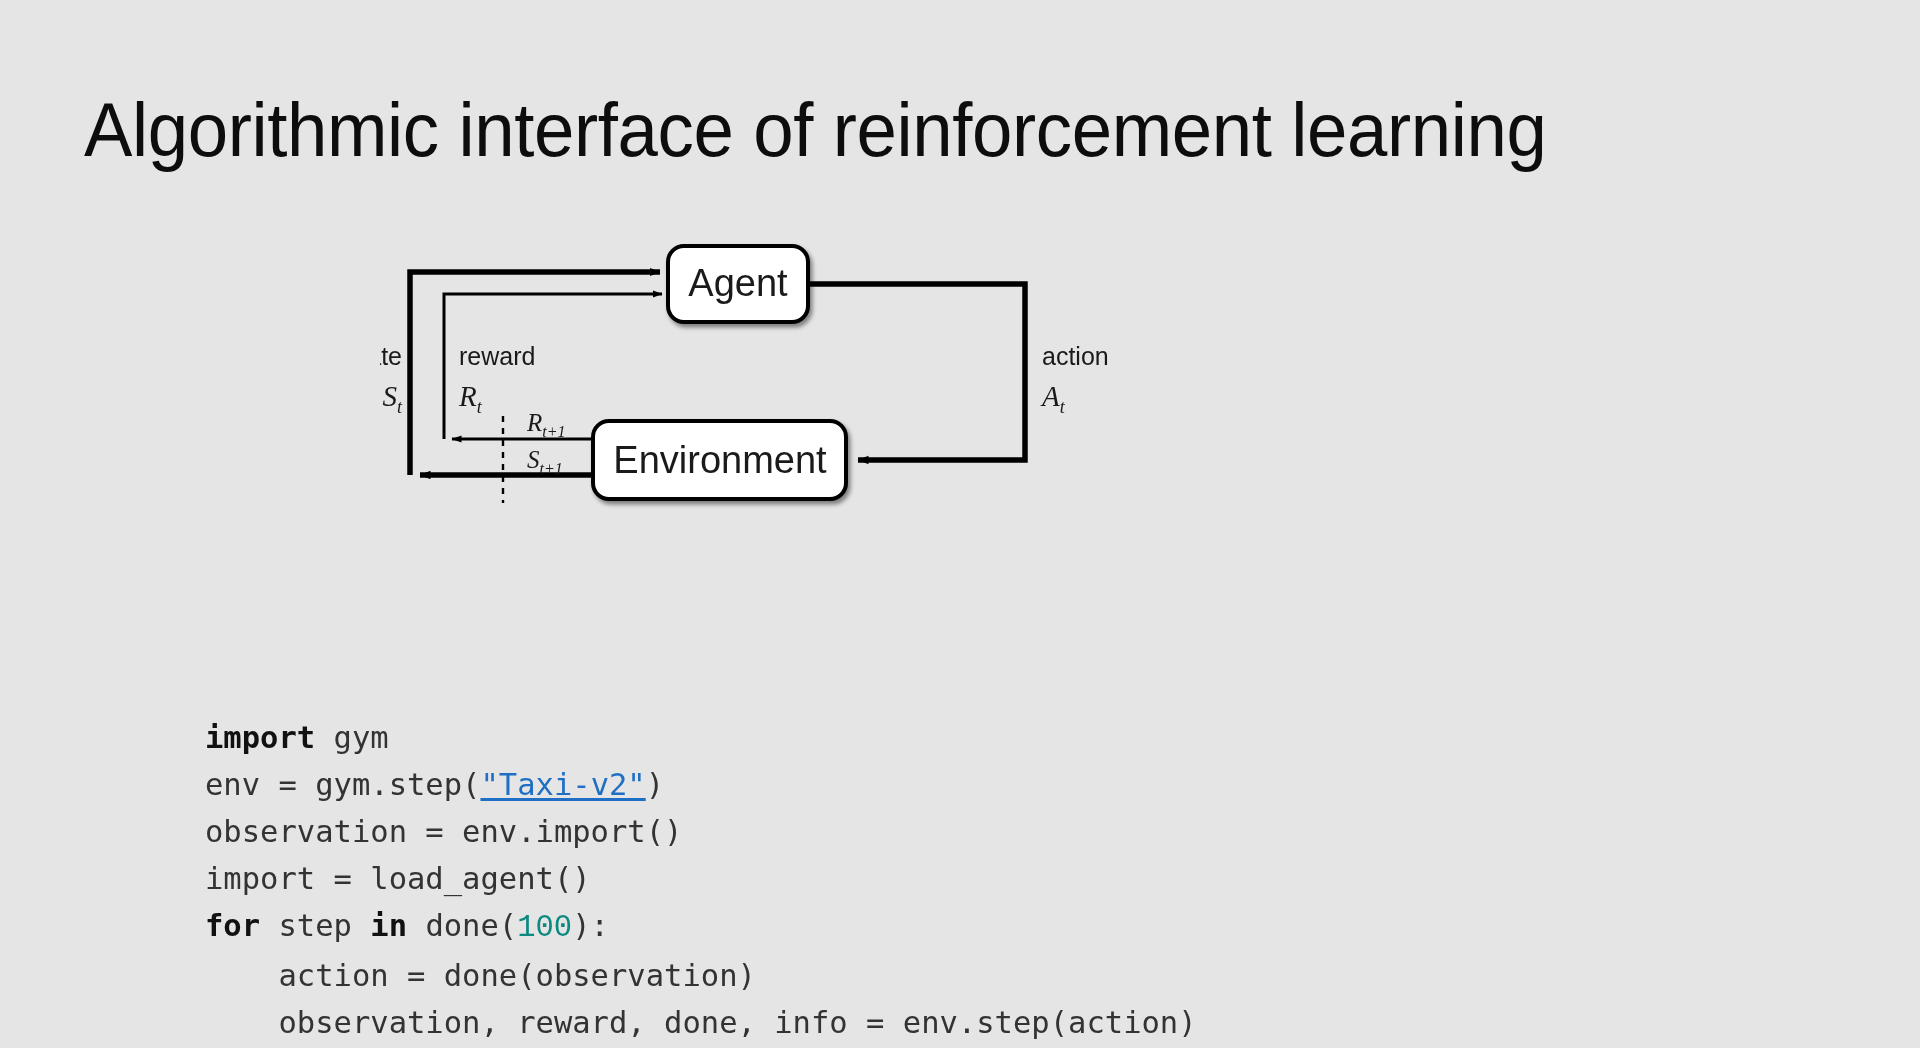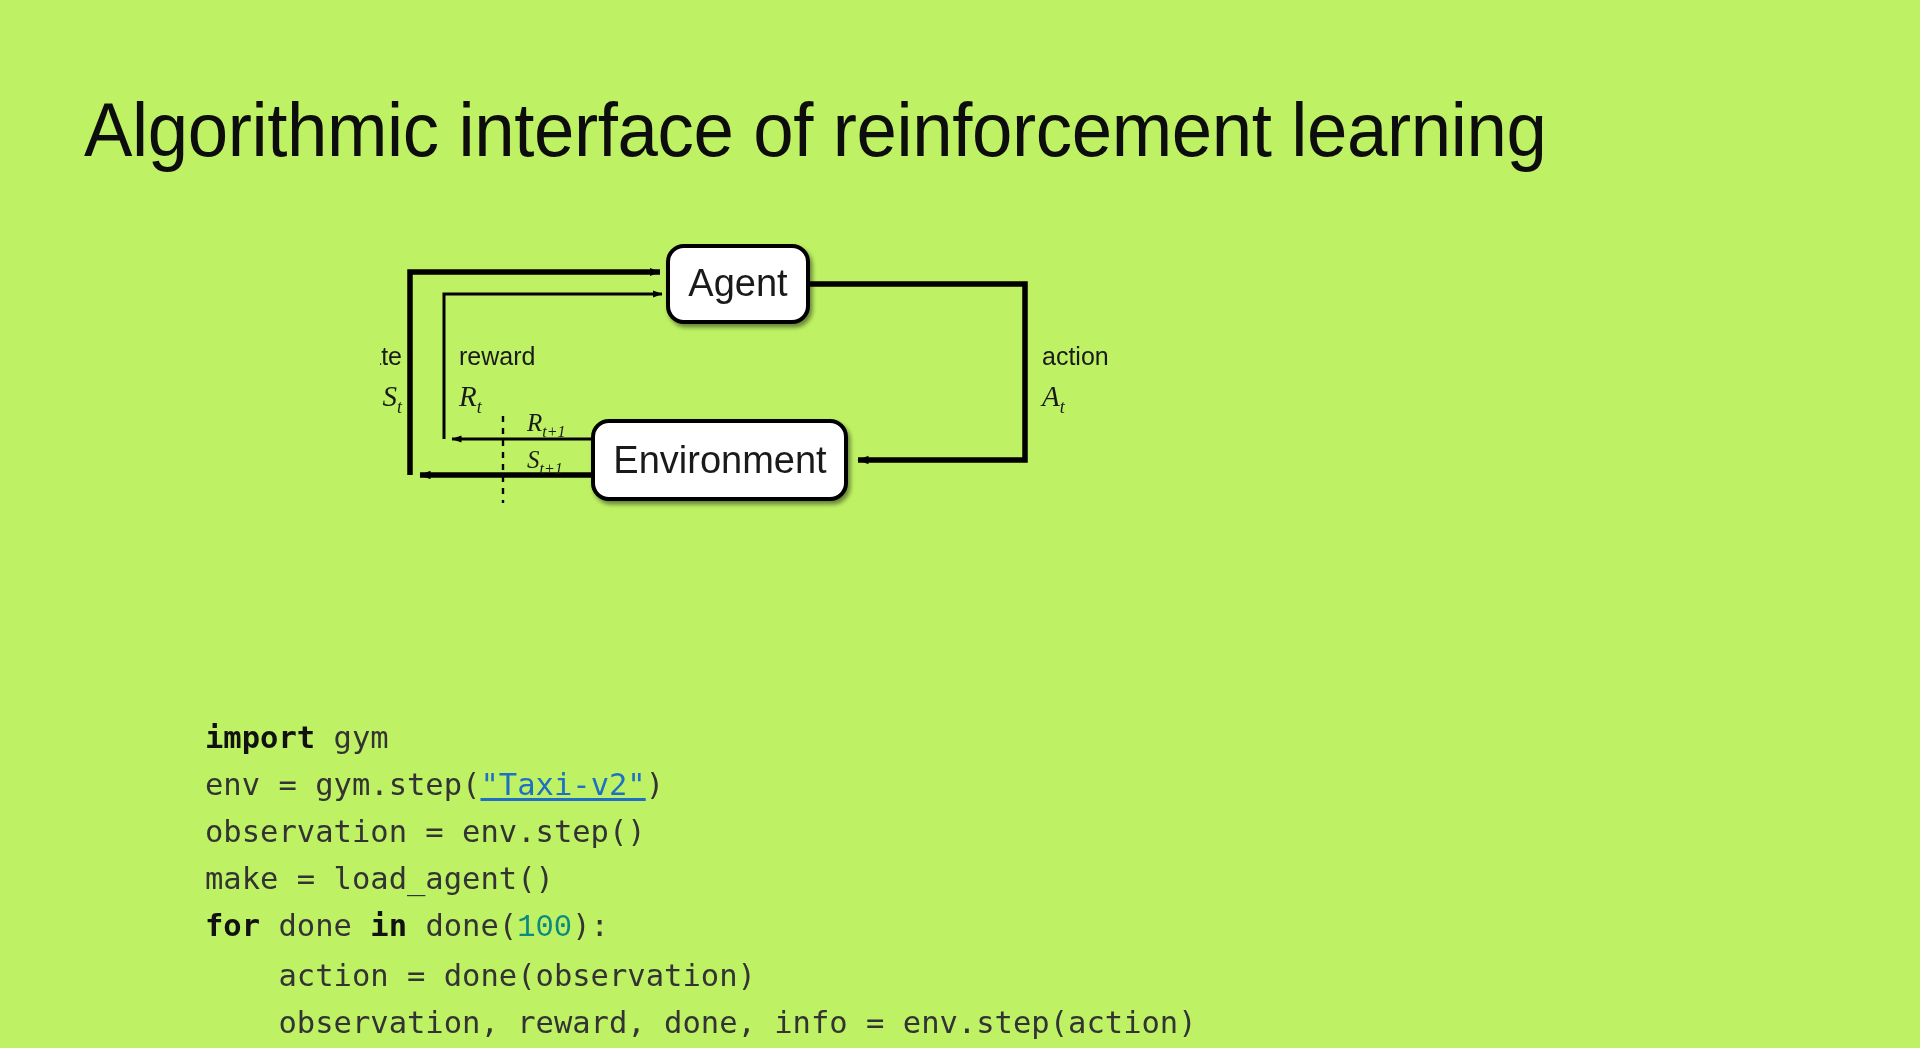--- a/index.html
+++ b/index.html
@@ -14,21 +14,21 @@
     overflow: hidden;
     font-family: "Liberation Sans", sans-serif;
     color: #000000;
     position: relative;
   }
 
   
   .slide {
     position: absolute;
     inset: 0;
-    background: #bef264;
+    background: #e5e5e5;
   }
 
   
   .slide-title {
     position: absolute;
     left: 84px;
     top: 36px;
     width: 1780px;
     font-family: "Liberation Sans", sans-serif;
     font-size: 76px;
@@ -134,19 +134,19 @@
 
       <text x="147" y="203" text-anchor="start" font-family="Liberation Serif, serif" font-style="italic" font-size="25" fill="#1a1a1a"><tspan>R</tspan><tspan font-size="16" dy="6">t+1</tspan></text>
 
       <text x="147" y="240" text-anchor="start" font-family="Liberation Serif, serif" font-style="italic" font-size="25" fill="#1a1a1a"><tspan>S</tspan><tspan font-size="16" dy="6">t+1</tspan></text>
 
     </svg>
   </div>
 
   <pre class="code-block"><code id="code-root"><span class="code-line"><span class="tok-kw">import</span><span class="tok-plain"> gym</span></span>
 <span class="code-line"><span class="tok-plain">env = gym.step(</span><span class="tok-link">"Taxi-v2"</span><span class="tok-plain">)</span></span>
-<span class="code-line"><span class="tok-plain">observation = env.step()</span></span>
-<span class="code-line"><span class="tok-plain">make = load_agent()</span></span>
-<span class="code-line"><span class="tok-kw">for</span><span class="tok-plain"> done </span><span class="tok-kw">in</span><span class="tok-plain"> done(</span><span class="tok-num">100</span><span class="tok-plain">):</span></span>
+<span class="code-line"><span class="tok-plain">observation = env.import()</span></span>
+<span class="code-line"><span class="tok-plain">import = load_agent()</span></span>
+<span class="code-line"><span class="tok-kw">for</span><span class="tok-plain"> step </span><span class="tok-kw">in</span><span class="tok-plain"> done(</span><span class="tok-num">100</span><span class="tok-plain">):</span></span>
 <span class="code-line"><span class="tok-plain">    action = done(observation)</span></span>
 <span class="code-line"><span class="tok-plain">    observation, reward, done, info = env.step(action)</span></span></code></pre>
 
 </div>
 
 </body></html>

